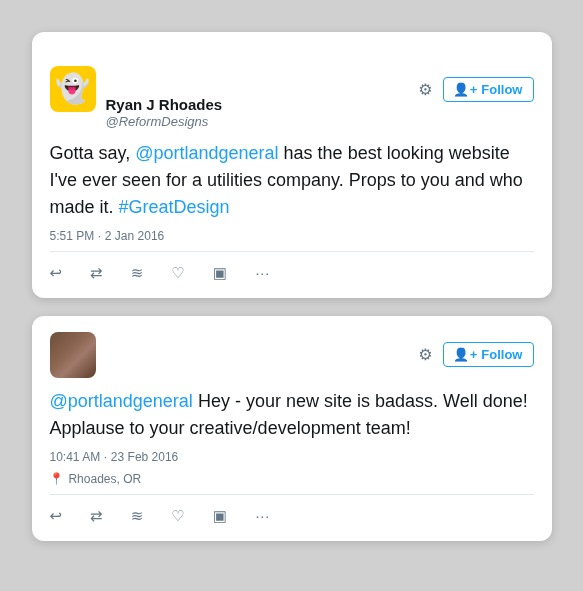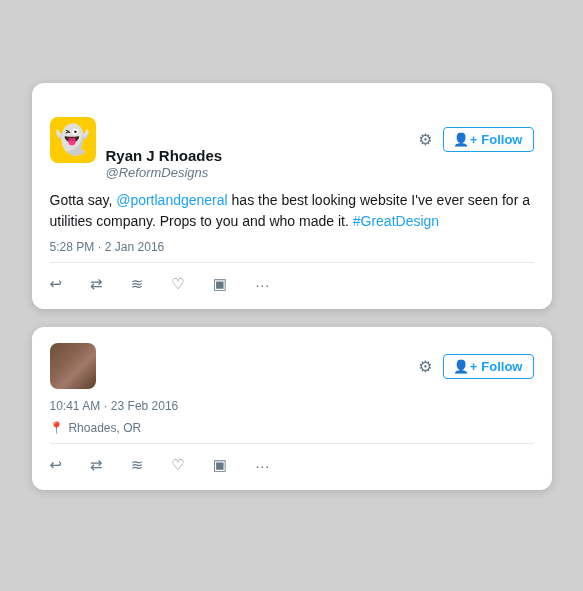--- a/index.html
+++ b/index.html
@@ -95,21 +95,21 @@
       padding: 4px 10px;
       font-size: 13px;
       font-weight: bold;
       cursor: pointer;
       white-space: nowrap;
     }
     .follow-btn .person-icon {
       font-size: 13px;
     }
     .tweet-text {
-      font-size: 14px;
+      font-size: 18px;
       color: #14171a;
       line-height: 1.5;
       margin-bottom: 8px;
     }
     .tweet-text .mention {
       color: #1da1f2;
     }
     .tweet-text .hashtag {
       color: #1da1f2;
     }
@@ -168,21 +168,21 @@
         <span class="person-icon">👤+</span>
         <span>Follow</span>
       </button>
     </div>
   </div>
 
   <div class="tweet-text">
     Gotta say, <span class="mention">@portlandgeneral</span> has the best looking website I've ever seen for a utilities company. Props to you and who made it. <span class="hashtag">#GreatDesign</span>
   </div>
 
-  <div class="tweet-timestamp">5:28 PM · 2 Jan 2016</div>
+  <div class="tweet-timestamp">5:51 PM · 2 Jan 2016</div>
 
   <hr class="divider">
 
   <div class="tweet-actions">
     <span class="action-icon">↩</span>
     <span class="action-icon">⇄</span>
     <span class="action-icon">≋</span>
     <span class="action-icon">♡</span>
     <span class="action-icon">▣</span>
     <span class="action-icon">···</span>
@@ -196,20 +196,23 @@
     </div>
     <div class="header-actions">
       <span class="gear-icon">⚙</span>
       <button class="follow-btn">
         <span class="person-icon">👤+</span>
         <span>Follow</span>
       </button>
     </div>
   </div>
 
+  <div class="tweet-text">
+    <span class="mention">@portlandgeneral</span> Hey - your new site is badass. Well done! Applause to your creative/development team!
+  </div>
 
   <div class="tweet-timestamp">10:41 AM · 23 Feb 2016</div>
 
   <div class="tweet-location">
     <span>📍</span>
     <span>Rhoades, OR</span>
   </div>
 
   <hr class="divider">
 

